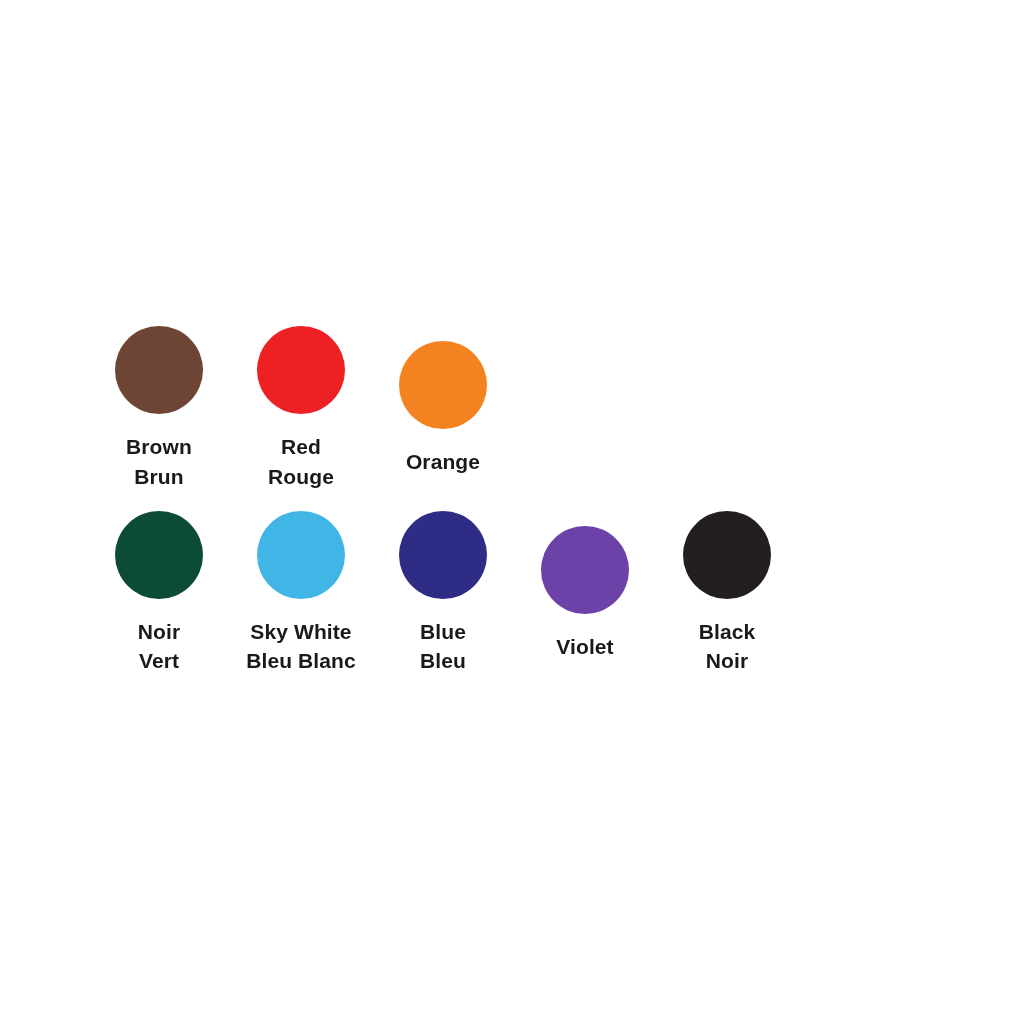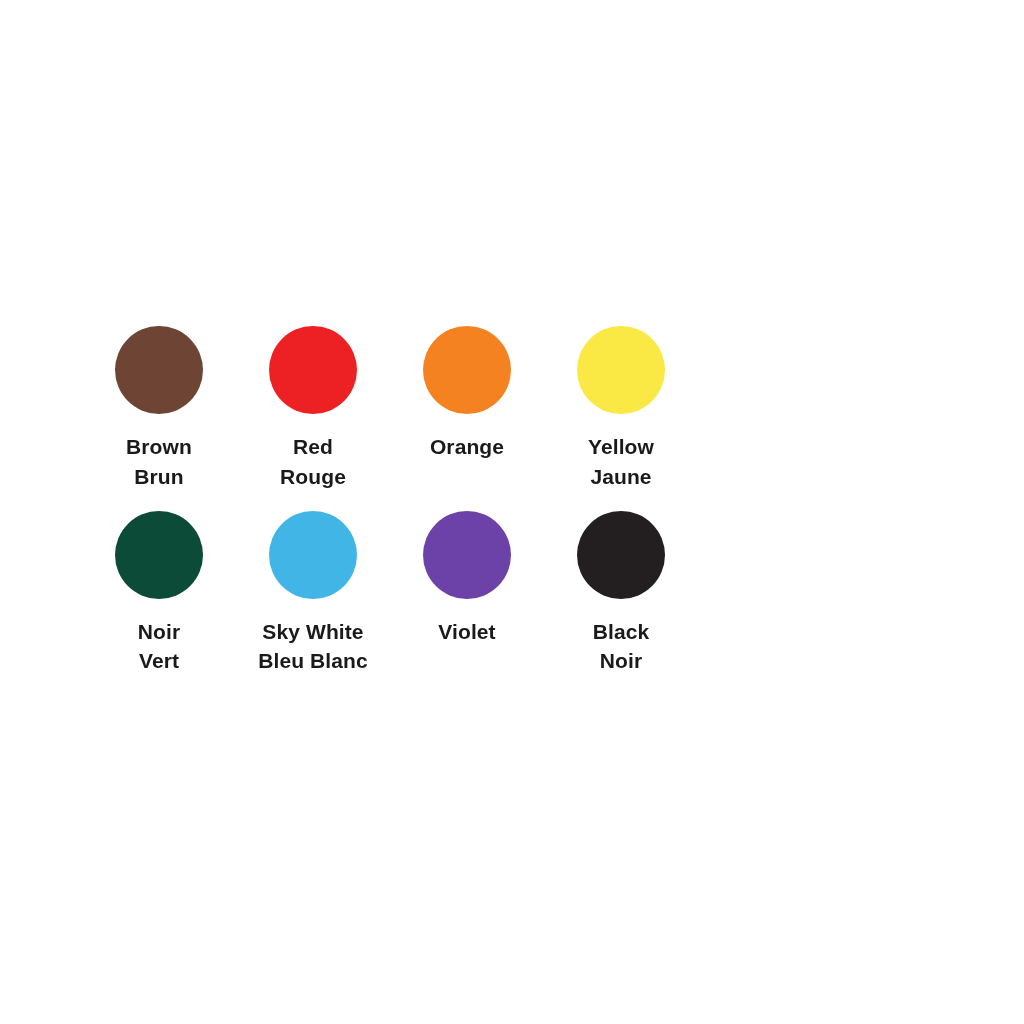--- a/index.html
+++ b/index.html
@@ -30,22 +30,22 @@
     top: 326px;
     width: 850px;
     display: flex;
     flex-direction: column;
     row-gap: 19px;
   }
 
   .swatch-row {
     display: flex;
     flex-direction: row;
-    align-items: flex-start;
-    column-gap: 12px;
+    align-items: center;
+    column-gap: 0px;
   }
 
   .swatch-cell {
     width: 142px;
     display: flex;
     flex-direction: column;
     align-items: center;
   }
 
   .swatch-dot {
@@ -91,42 +91,42 @@
           <span class="swatch-label">Rouge</span>
         </div>
       </div>
       <div class="swatch-cell">
         <div class="swatch-dot" style="background-color: rgb(245, 130, 32);"></div>
         <div class="swatch-labels">
           <span class="swatch-label">Orange</span>
 
         </div>
       </div>
-      <div class="swatch-cell">
-        <div class="swatch-dot" style="background-color: rgb(250, 233, 69);"></div>
-        <div class="swatch-labels">
-          <span class="swatch-label">Yellow</span>
-          <span class="swatch-label">Jaune</span>
-        </div>
-      </div>
     </div>
 
     <div class="swatch-row">
       <div class="swatch-cell">
         <div class="swatch-dot" style="background-color: rgb(12, 75, 55);"></div>
         <div class="swatch-labels">
           <span class="swatch-label">Noir</span>
           <span class="swatch-label">Vert</span>
         </div>
       </div>
       <div class="swatch-cell">
         <div class="swatch-dot" style="background-color: rgb(65, 182, 230);"></div>
         <div class="swatch-labels">
           <span class="swatch-label">Sky White</span>
           <span class="swatch-label">Bleu Blanc</span>
+        </div>
+      </div>
+      <div class="swatch-cell">
+        <div class="swatch-dot" style="background-color: rgb(46, 44, 132);"></div>
+        <div class="swatch-labels">
+          <span class="swatch-label">Blue</span>
+          <span class="swatch-label">Bleu</span>
         </div>
       </div>
       <div class="swatch-cell">
         <div class="swatch-dot" style="background-color: rgb(109, 66, 168);"></div>
         <div class="swatch-labels">
           <span class="swatch-label">Violet</span>
 
         </div>
       </div>
       <div class="swatch-cell">

